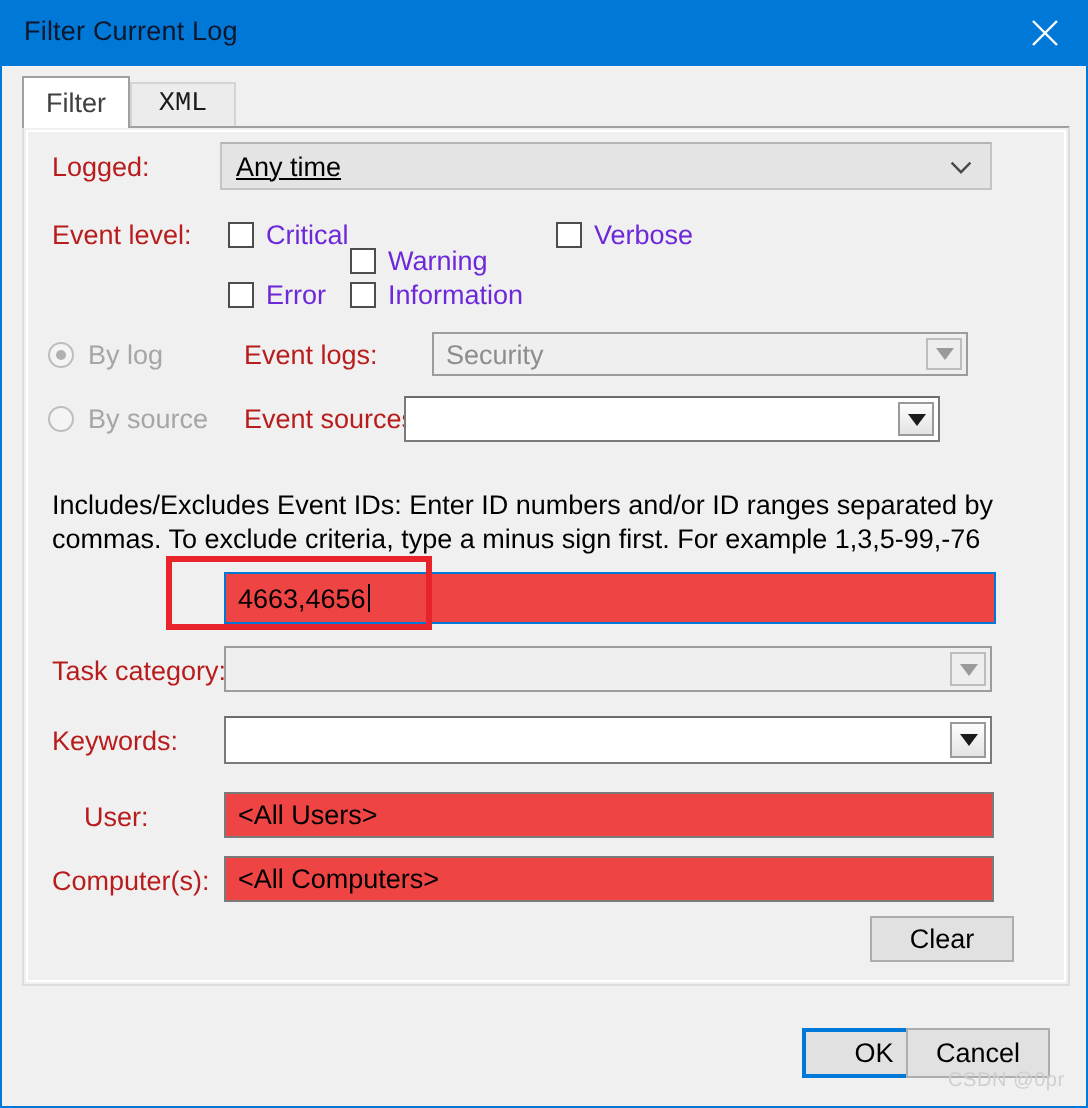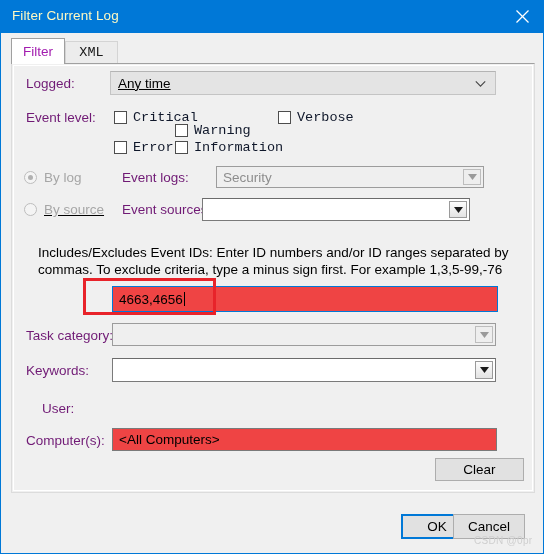--- a/index.html
+++ b/index.html
@@ -27,21 +27,21 @@
     height: 32px;
     background: #0078d7;
     color: #ffffff;
   }
   #title-text {
     position: absolute;
     left: 11px;
     top: 7px;
     font-size: 13.5px;
     letter-spacing: 0.1px;
-    color: #fef9c3;
+    color: #0f172a;
     white-space: nowrap;
   }
   #close-btn {
     position: absolute;
     right: 0; top: 0;
     width: 46px;
     height: 31px;
     display: flex;
     align-items: center;
     justify-content: center;
@@ -53,21 +53,21 @@
     left: 10px;
     top: 37px;
     height: 25px;
   }
   .tab {
     position: absolute;
     top: 0;
     height: 25px;
     box-sizing: border-box;
     font-size: 13.5px;
-    color: #a21caf;
+    color: #404040;
     display: flex;
     align-items: center;
     justify-content: center;
   }
   .tab.active {
     left: 0;
     width: 54px;
     background: #ffffff;
     border: 1px solid #a0a0a0;
     border-bottom: none;
@@ -103,21 +103,21 @@
     position: absolute;
     left: 1px; top: 1px;
     width: 520px; height: 426px;
     border: 1px solid #ffffff;
     box-sizing: border-box;
     pointer-events: none;
   }
   .lbl {
     position: absolute;
     font-size: 13.5px;
-    color: #701a75;
+    color: #b91c1c;
     white-space: nowrap;
   }
   
   .combo-modern {
     position: absolute;
     box-sizing: border-box;
     background: #e4e4e4;
     border: 1px solid #c4c4c4;
     border-top-color: #b4b4b4;
     font-size: 13.5px;
@@ -195,21 +195,21 @@
     align-items: center;
   }
   .cbox {
     width: 13px;
     height: 13px;
     box-sizing: border-box;
     background: #ffffff;
     border: 1px solid #4d4d4d;
     margin-right: 6px;
   }
-  .cblabel { font-size: 13.5px; color: #0f172a; white-space: nowrap; font-family: Liberation Mono, monospace; }
+  .cblabel { font-size: 13.5px; color: #6d28d9; white-space: nowrap; }
   
   .radiorow {
     position: absolute;
     display: flex;
     align-items: center;
   }
   .radio {
     width: 13px;
     height: 13px;
     box-sizing: border-box;
@@ -230,21 +230,20 @@
   .radiolabel { font-size: 13.5px; color: #a6a6a6; white-space: nowrap; }
   
   #hint {
     position: absolute;
     left: 14px;
     top: 180px;
     width: 490px;
     font-size: 13.5px;
     color: #000000;
     line-height: 17px;
-    margin-left: 12px;
   }
   
   .btn {
     position: absolute;
     box-sizing: border-box;
     background: #e1e1e1;
     border: 1px solid #adadad;
     font-size: 13.5px;
     color: #000000;
     display: flex;
@@ -335,21 +334,21 @@
     </div>
     <div class="cbrow" style="left:163px; top:76px;">
       <span class="cbox"></span>
       <span class="cblabel">Information</span>
     </div>
 
     <div class="radiorow" style="left:12px; top:106px;">
       <span class="radio checked"></span>
       <span class="radiolabel">By log</span>
     </div>
-    <div class="radiorow" style="left:12px; top:138px;text-decoration:underline;">
+    <div class="radiorow" style="left:12px; top:138px;">
       <span class="radio"></span>
       <span class="radiolabel">By source</span>
     </div>
 
     <div class="lbl" style="left:110px; top:106px;">Event logs:</div>
     <div class="combo-classic disabled" style="left:204px; top:102px; width:268px; height:22px;">
       <span>Security</span>
       <span class="cbtn">
         <svg width="9" height="6" viewBox="0 0 9 6">
             <polygon points="0,0 9,0 4.5,6" fill="#9a9a9a"></polygon>
@@ -388,27 +387,30 @@
     <div class="combo-classic" style="left:100px; top:294px; width:384px; height:24px;">
       <span></span>
       <span class="cbtn">
         <svg width="9" height="6" viewBox="0 0 9 6">
             <polygon points="0,0 9,0 4.5,6" fill="#1a1a1a"></polygon>
           </svg>
       </span>
     </div>
 
     <div class="lbl" style="left:30px; top:337px;">User:</div>
+    <div class="textbox" style="left:100px; top:332px; width:385px; height:23px;">
+      <span>&lt;All Users&gt;</span>
+    </div>
 
     <div class="lbl" style="left:14px; top:369px;">Computer(s):</div>
     <div class="textbox" style="left:100px; top:364px; width:385px; height:23px;">
       <span>&lt;All Computers&gt;</span>
     </div>
 
-    <div class="btn" style="left:423px; top:394px; width:89px; height:23px;">
+    <div class="btn" style="left:423px; top:394px; width:72px; height:23px;">
       <span>Clear</span>
     </div>
   </div>
 
   <div id="annotation"></div>
 
   <div class="btn default" style="left:372px; top:513px; width:72px; height:25px;margin-left:28px;">
     <span>OK</span>
   </div>
   <div class="btn" style="left:452px; top:513px; width:72px; height:25px;">

